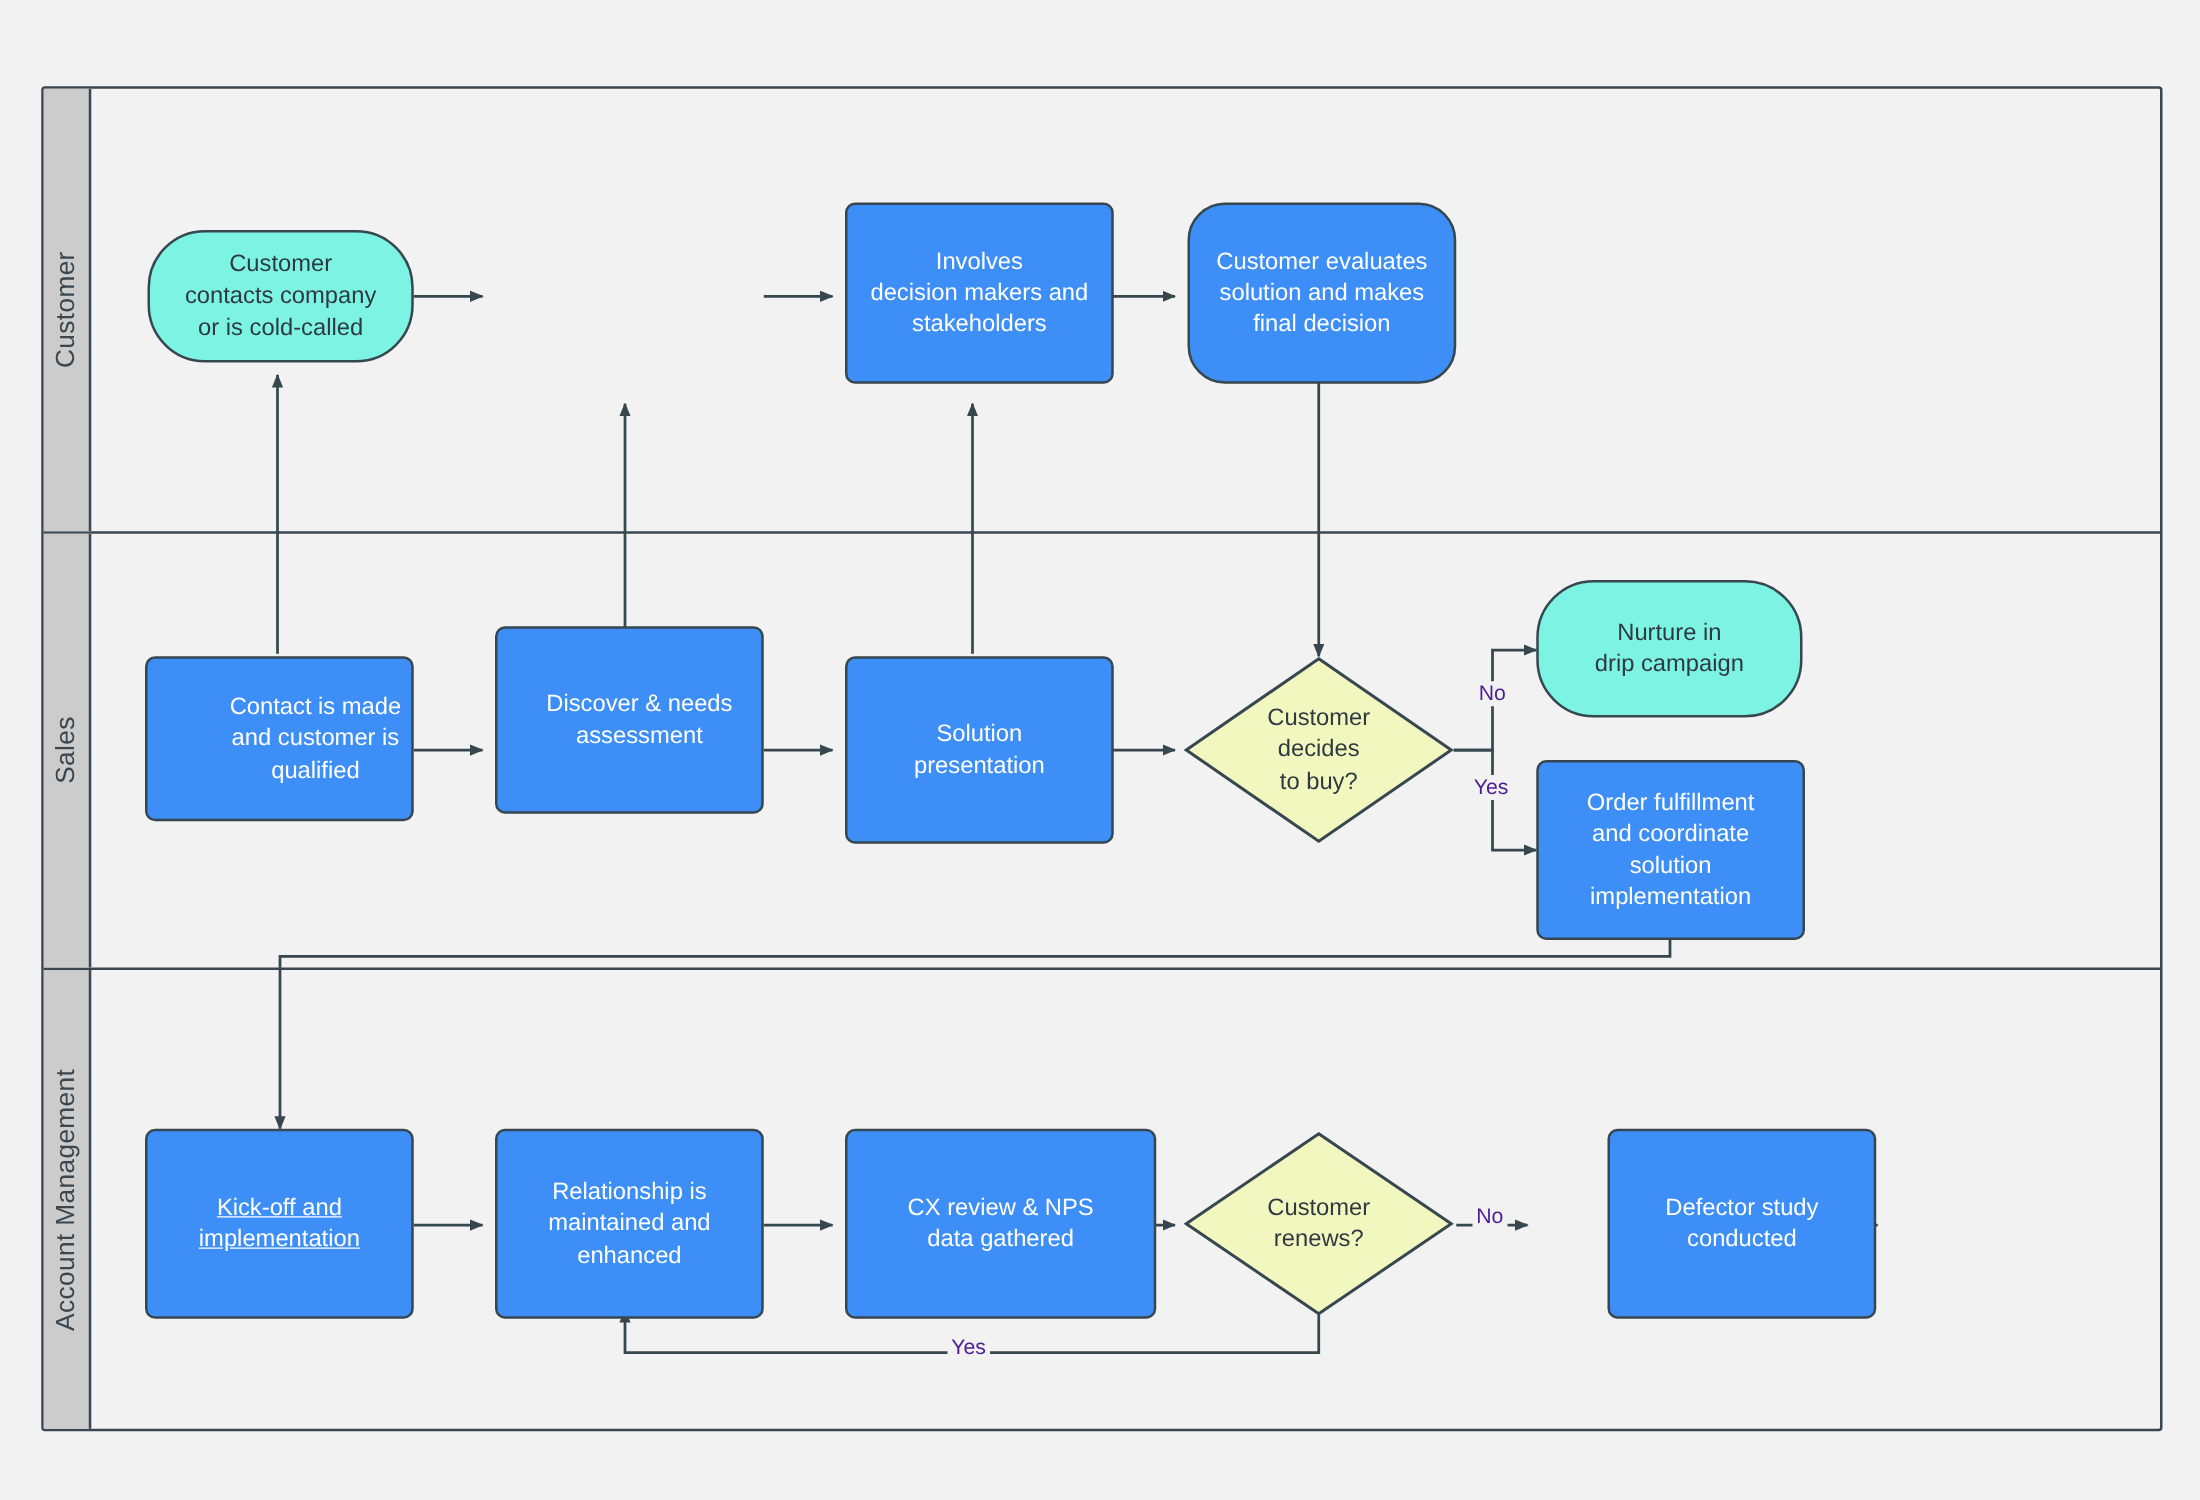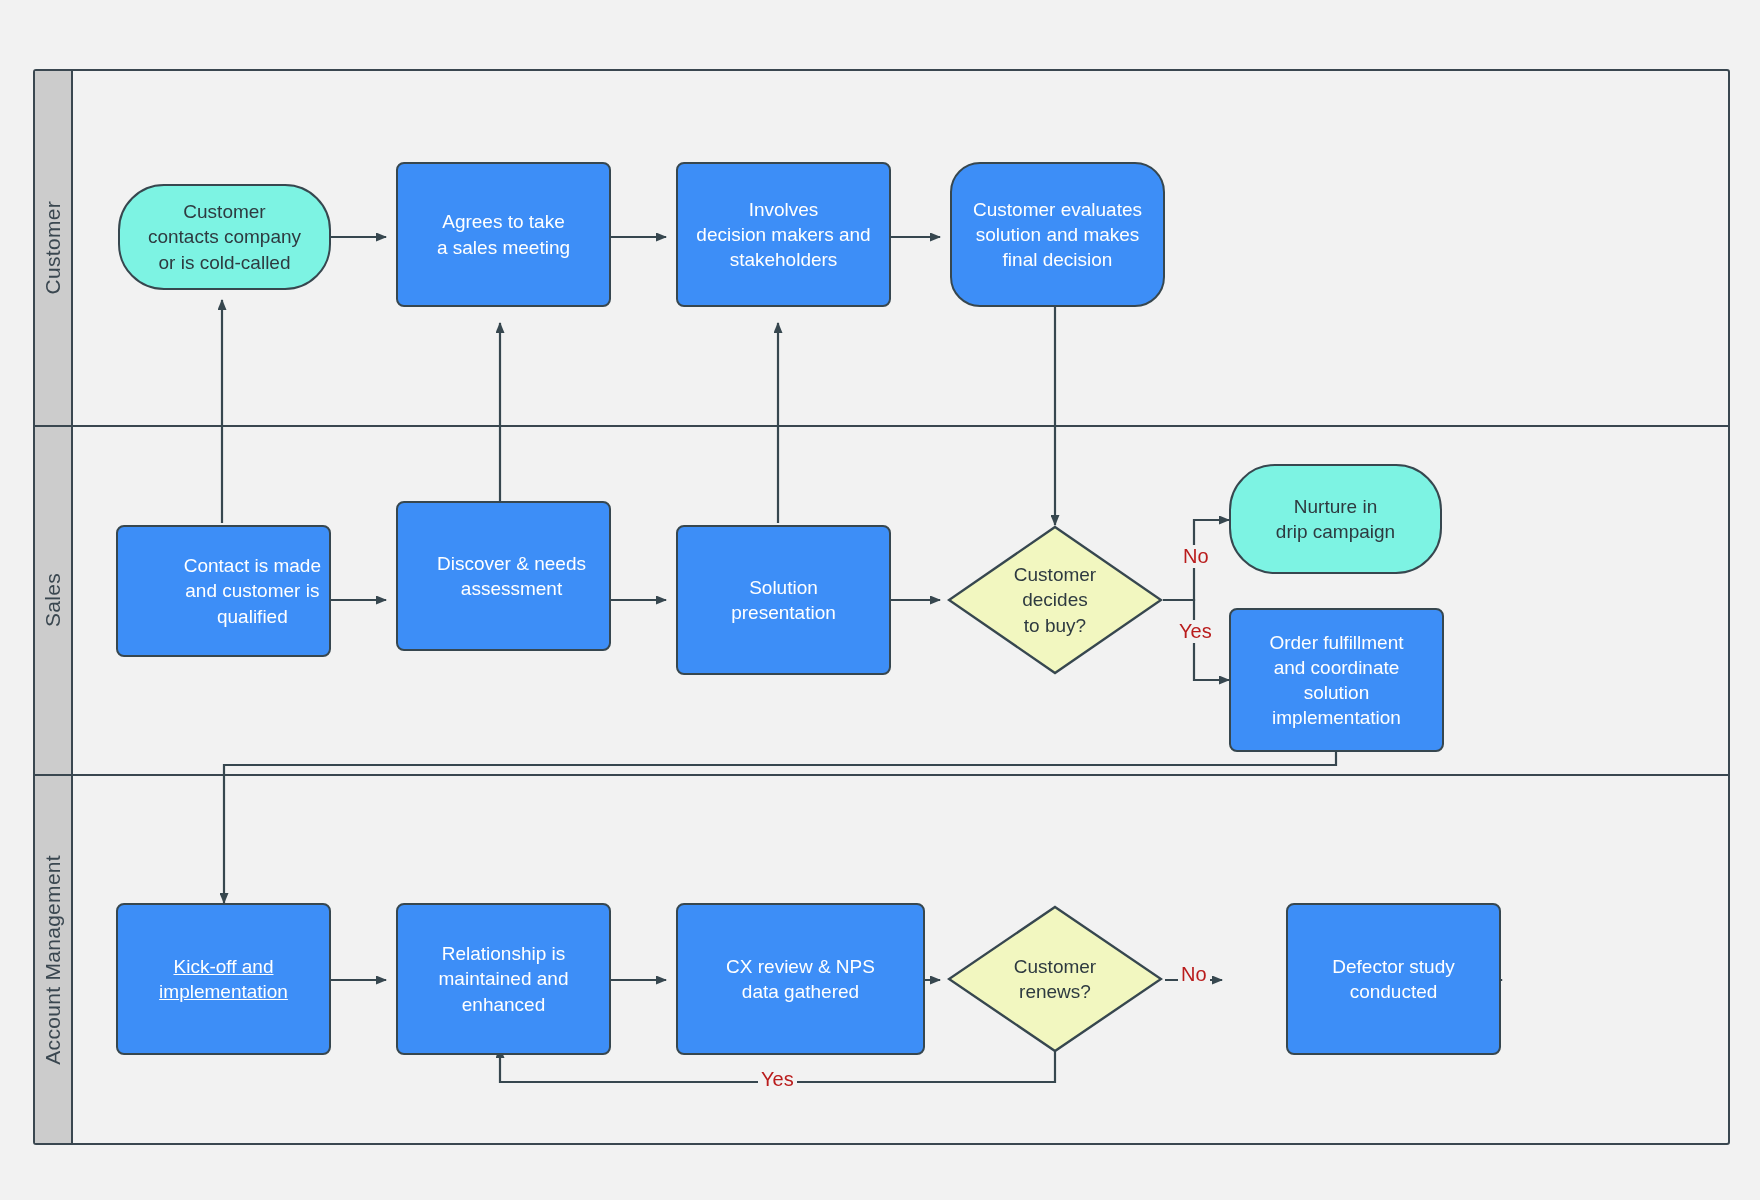--- a/index.html
+++ b/index.html
@@ -80,22 +80,22 @@
     color:#2e3a40;
     text-align:center;
     line-height:1.32;
     z-index:2;
   }
 
   
   #wires{position:absolute;left:0;top:0;width:1760px;height:1200px;z-index:2;pointer-events:none;}
   .edge-label{
     position:absolute;
-    font-size:20px;
-    color:#b91c1c;
+    font-size:17px;
+    color:#4c1d95;
     background:#f2f2f2;
     padding:0 3px;
     z-index:3;
     white-space:nowrap;
   }
 </style>
 </head>
 <body>
 
 <div id="stage">
@@ -156,23 +156,20 @@
       <div class="lane-header">
         <span>Account Management</span>
       </div>
     </div>
   </div>
 
   <div class="node term" style="left:118px;top:184px;width:213px;height:106px;">
     <span class="lbl">Customer<br>contacts company<br>or is cold-called</span>
   </div>
 
-  <div class="node proc" style="left:396px;top:162px;width:215px;height:145px;">
-    <span class="lbl">Agrees to take<br>a sales meeting</span>
-  </div>
 
   <div class="node proc" style="left:676px;top:162px;width:215px;height:145px;">
     <span class="lbl">Involves<br>decision makers and<br>stakeholders</span>
   </div>
 
   <div class="node proc" style="left:950px;top:162px;width:215px;height:145px;border-radius:30px;">
     <span class="lbl">Customer evaluates<br>solution and makes<br>final decision</span>
   </div>
 
   <div class="node proc" style="left:116px;top:525px;width:215px;height:132px;justify-content:flex-end;">

